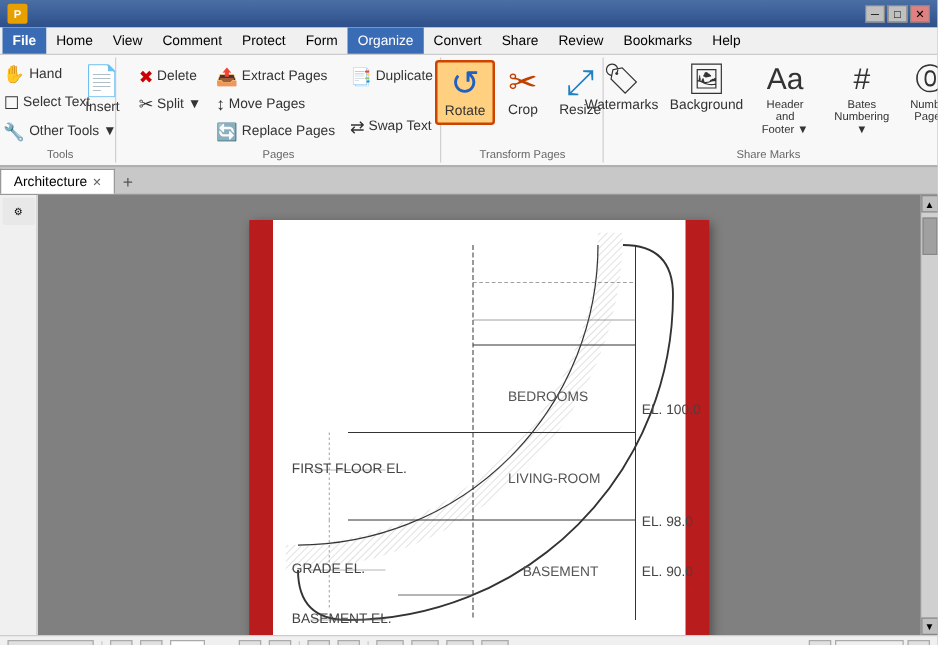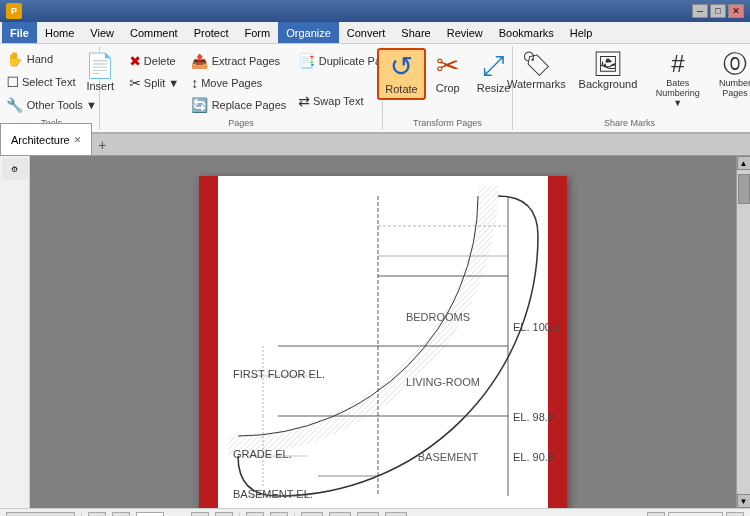--- a/index.html
+++ b/index.html
@@ -138,21 +138,21 @@
     .doc-tab {
       background: #e8e8e8;
       border: 1px solid #999;
       border-bottom: none;
       padding: 3px 10px;
       font-size: 11px;
       cursor: pointer;
       display: flex;
       align-items: center;
       gap: 4px;
-      height: 32px;
+      height: 20px;
     }
     .doc-tab.active { background: #ffffff; }
     .doc-tab-close { font-size: 9px; color: #666; cursor: pointer; }
     .doc-tab-add { padding: 2px 6px; background: transparent; border: none; cursor: pointer; font-size: 14px; color: #555; }
 
     
     .pdf-viewer {
       flex: 1;
       background: #808080;
       display: flex;
@@ -364,20 +364,24 @@
       <div class="ribbon-buttons" style="align-items:flex-start;">
         <div class="ribbon-btn-large">
           <span class="btn-icon" style="font-size:24px;">🏷</span>
           <span>Watermarks</span>
         </div>
         <div class="ribbon-btn-large">
           <span class="btn-icon" style="font-size:24px;">🖼</span>
           <span>Background</span>
         </div>
         <div class="ribbon-btn-large">
+          <span class="btn-icon" style="font-size:24px;">Aa</span>
+          <span style="font-size:9px;">Header and<br>Footer ▼</span>
+        </div>
+        <div class="ribbon-btn-large">
           <span class="btn-icon" style="font-size:24px;">#</span>
           <span style="font-size:9px;">Bates<br>Numbering ▼</span>
         </div>
         <div class="ribbon-btn-large">
           <span class="btn-icon" style="font-size:24px;">⓪</span>
           <span style="font-size:9px;">Number<br>Pages</span>
         </div>
       </div>
       <div class="ribbon-group-label">Share Marks</div>
     </div>

